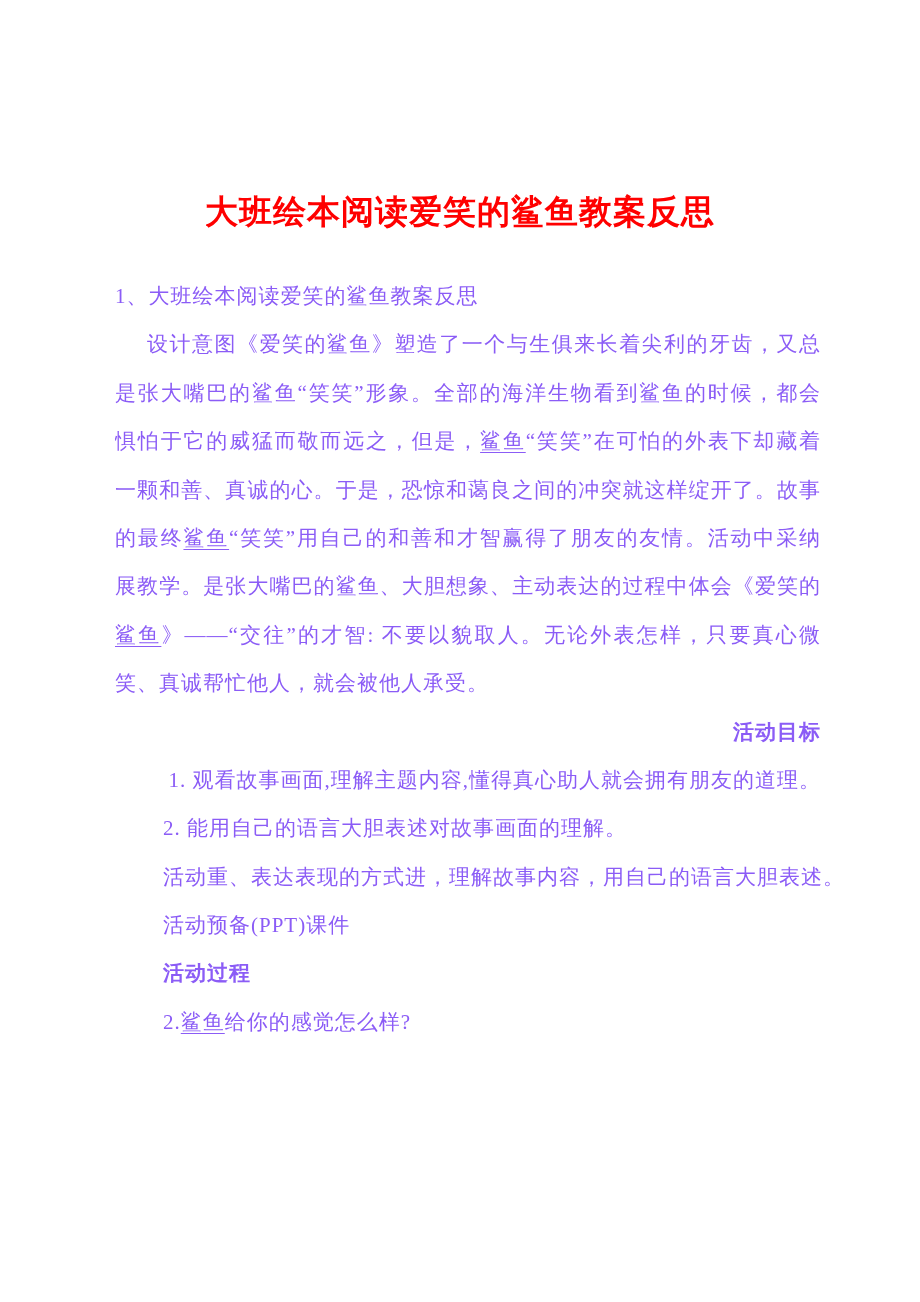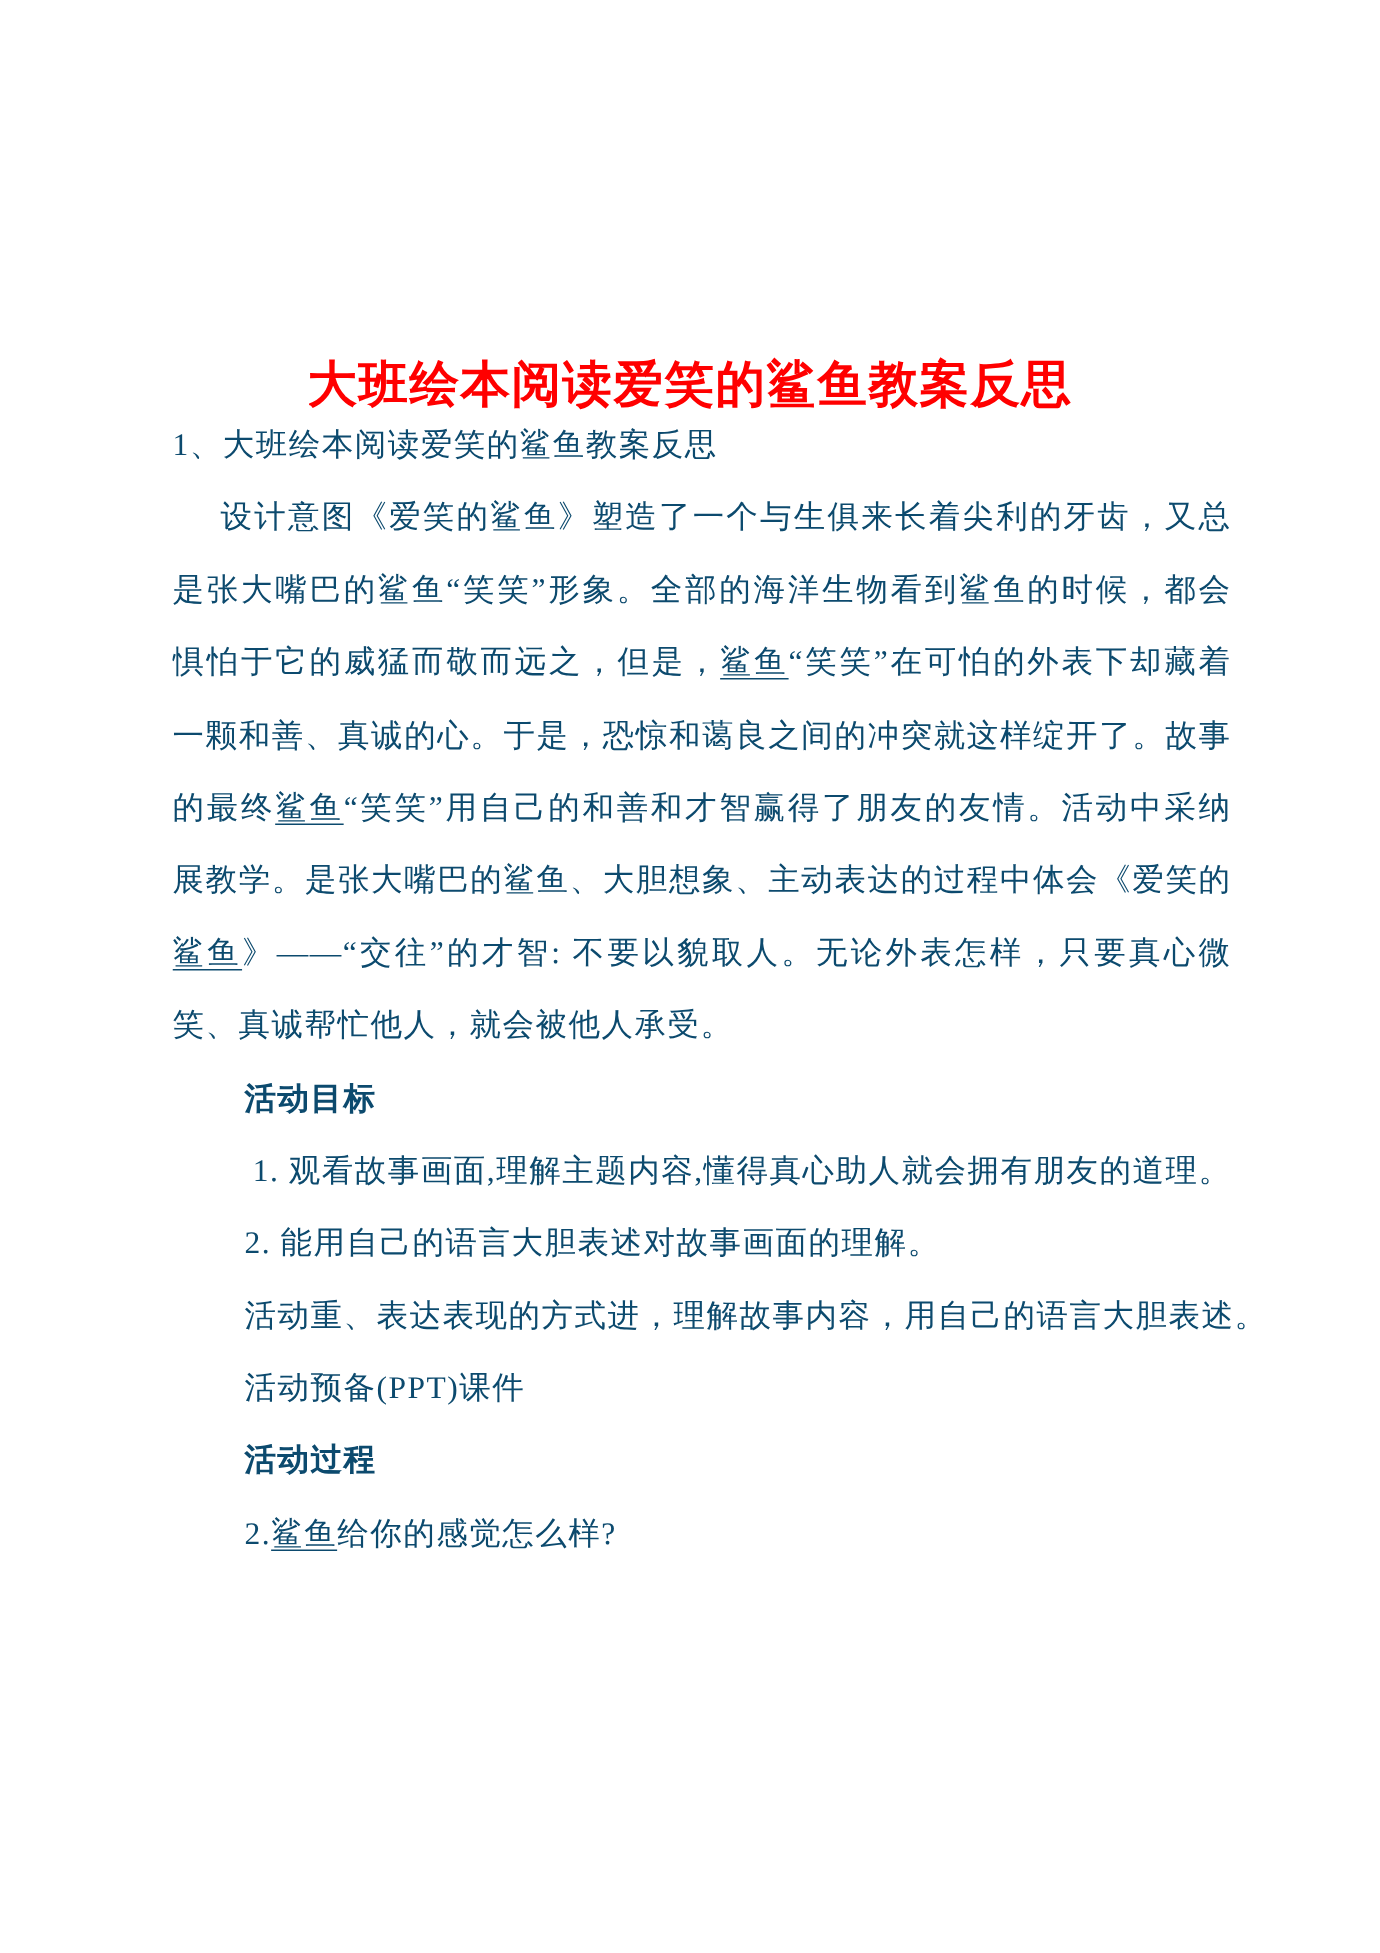--- a/index.html
+++ b/index.html
@@ -20,30 +20,29 @@
     position: absolute;
     top: 190px;
     left: 0;
     width: 920px;
     text-align: center;
     font-size: 33px;
     font-weight: bold;
     letter-spacing: 1px;
     color: #ff0000;
     white-space: nowrap;
-    margin-top: 44px;
   }
   .doc-body {
     position: absolute;
     top: 272px;
     left: 115px;
     width: 706px;
     font-size: 21px;
     letter-spacing: 1px;
-    color: #0c4a6e;
+    color: #8b5cf6;
   }
   .line {
     height: 48.4px;
     line-height: 48.4px;
     white-space: nowrap;
     overflow: visible;
   }
   .line.justify {
     white-space: normal;
     text-align: justify;
@@ -67,21 +66,21 @@
   <div class="doc-body">
       <div class="line"><span>1、大班绘本阅读爱笑的鲨鱼教案反思</span></div>
       <div class="line justify" style="padding-left: 32px;"><span>设计意图《爱笑的鲨鱼》塑造了一个与生俱来长着尖利的牙齿，又总</span></div>
       <div class="line justify"><span>是张大嘴巴的鲨鱼“笑笑”形象。全部的海洋生物看到鲨鱼的时候，都会</span></div>
       <div class="line justify"><span>惧怕于它的威猛而敬而远之，但是，</span><span class="u">鲨鱼</span><span>“笑笑”在可怕的外表下却藏着</span></div>
       <div class="line justify"><span>一颗和善、真诚的心。于是，恐惊和蔼良之间的冲突就这样绽开了。故事</span></div>
       <div class="line justify"><span>的最终</span><span class="u">鲨鱼</span><span>“笑笑”用自己的和善和才智赢得了朋友的友情。活动中采纳</span></div>
       <div class="line justify"><span>展教学。是张大嘴巴的鲨鱼、大胆想象、主动表达的过程中体会《爱笑的</span></div>
       <div class="line justify"><span class="u">鲨鱼</span><span>》——“交往”的才智: 不要以貌取人。无论外表怎样，只要真心微</span></div>
       <div class="line"><span>笑、真诚帮忙他人，就会被他人承受。</span></div>
-      <div class="line bold" style="padding-left: 48px;"><span>活动目标</span></div>
+      <div class="line bold" style="padding-left: 48px; text-align: right;"><span>活动目标</span></div>
       <div class="line" style="padding-left: 48px; text-align: right;"><span>1. 观看故事画面,理解主题内容,懂得真心助人就会拥有朋友的道理。</span></div>
       <div class="line" style="padding-left: 48px;"><span>2. 能用自己的语言大胆表述对故事画面的理解。</span></div>
       <div class="line" style="padding-left: 48px;"><span>活动重、表达表现的方式进，理解故事内容，用自己的语言大胆表述。</span></div>
       <div class="line" style="padding-left: 48px;"><span>活动预备(PPT)课件</span></div>
       <div class="line bold" style="padding-left: 48px;"><span>活动过程</span></div>
       <div class="line" style="padding-left: 48px;"><span>2.</span><span class="u">鲨鱼</span><span>给你的感觉怎么样?</span></div>
     </div>
 </div>
 
 </body></html>

